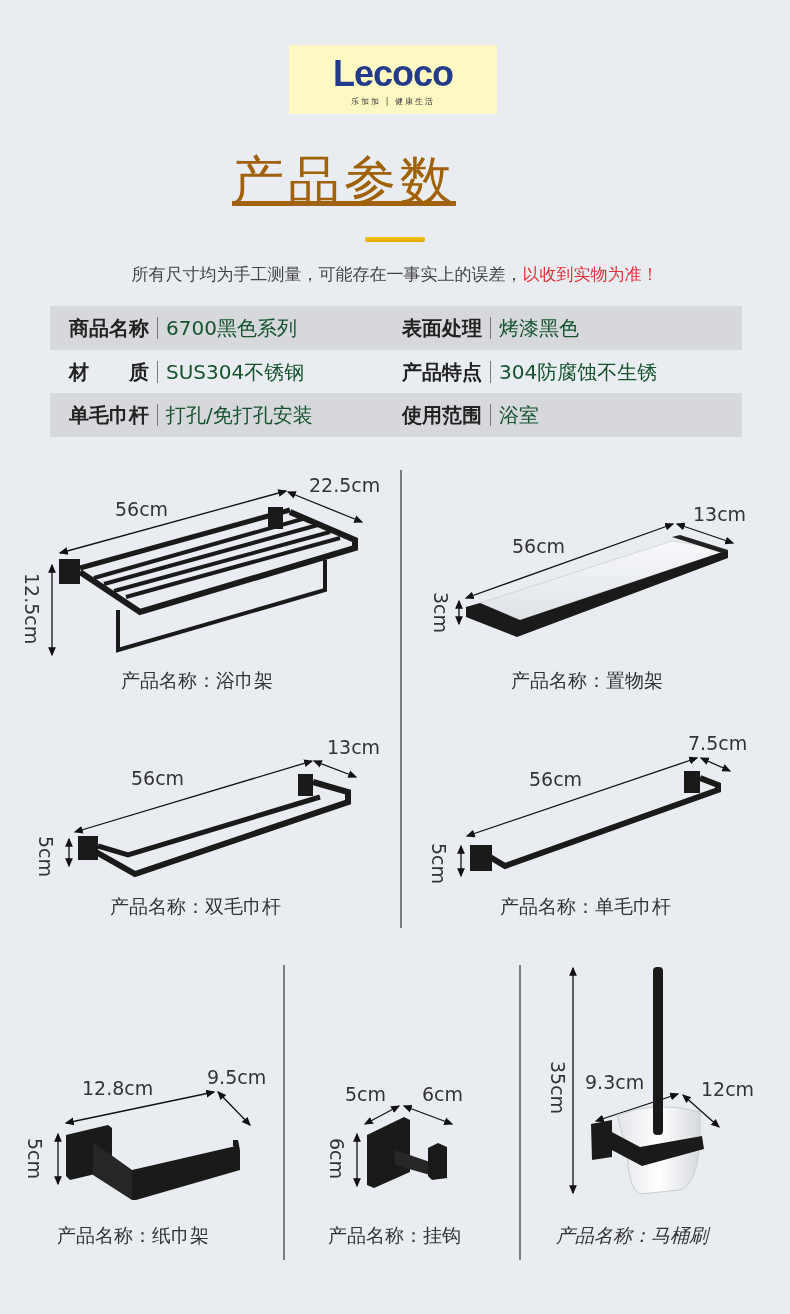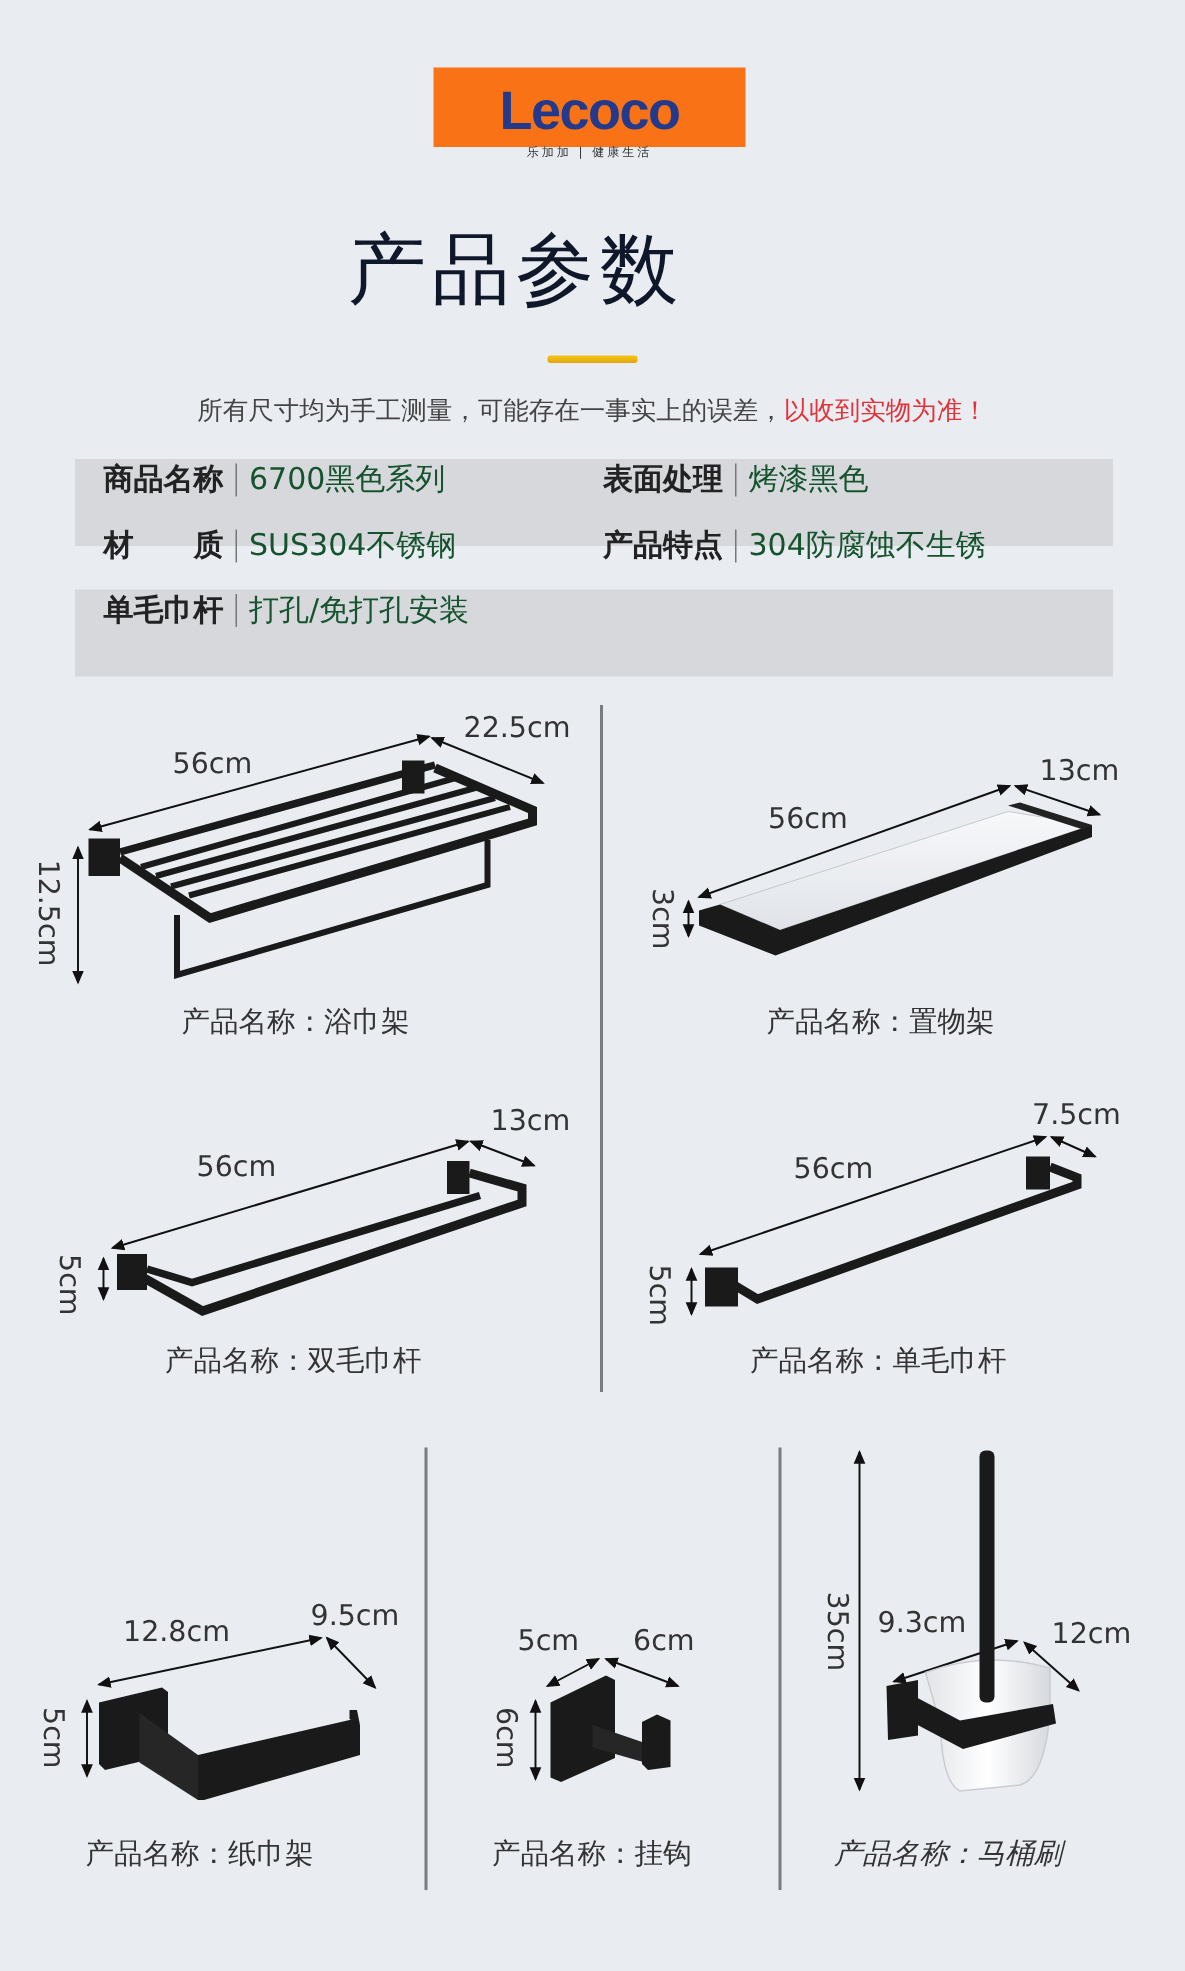--- a/index.html
+++ b/index.html
@@ -1,30 +1,30 @@
 <!DOCTYPE html>
 <html><head>
 <meta charset="utf-8">
 <style>
   * { margin: 0; padding: 0; box-sizing: border-box; }
   html, body { width: 790px; height: 1314px; background: #e9ecf0; overflow: hidden; }
   body { font-family: "DejaVu Sans", "Liberation Sans", sans-serif; color: #333; position: relative; }
   .abs { position: absolute; }
 
-  .logo { left: 289px; top: 45px; width: 208px; height: 53px; background: #f97316; }
+  .logo { left: 289px; top: 45px; width: 208px; height: 69px; background: #fef9c3; }
   .logo-word { position: absolute; left: 0; top: 9px; width: 100%; text-align: center; font-family: "Liberation Sans", sans-serif; font-weight: bold; font-size: 36px; color: #233a8c; letter-spacing: -1px; line-height: 40px; }
   .logo-tag { position: absolute; left: 0; top: 51px; width: 100%; text-align: center; font-size: 8px; color: #333; letter-spacing: 2px; }
 
-  .page-title { left: 0; top: 140px; width: 688px; text-align: center; font-size: 52px; color: #0f172a; letter-spacing: 4px; line-height: 80px; }
+  .page-title { left: 0; top: 140px; width: 688px; text-align: center; font-size: 52px; color: #a16207; letter-spacing: 4px; line-height: 80px; text-decoration: underline; }
   .title-bar { left: 365px; top: 237px; width: 60px; height: 5px; background: linear-gradient(#f2c419, #e3a60a); border-radius: 2px; }
 
   .notice { left: 0; top: 259px; width: 790px; text-align: center; font-size: 17px; color: #444; line-height: 30px; }
   .notice .red { color: #e2333b; }
 
-  .spec-row { left: 50px; width: 692px; height: 58px; display: flex; align-items: flex-start; font-size: 20px; }
+  .spec-row { left: 50px; width: 692px; height: 44px; display: flex; align-items: center; font-size: 20px; }
   .spec-row.gray { background: #d6d8dc; }
   .spec-cell { display: flex; align-items: center; width: 352px; padding-left: 19px; }
   .spec-cell + .spec-cell { width: 340px; padding-left: 0; }
   .spec-label { font-weight: bold; color: #222; }
   .spec-sep { display: inline-block; width: 1px; height: 22px; background: #777; margin: 0 8px; }
   .spec-value { color: #14532d; }
 
   .divider { background: #7a7c80; width: 2px; }
 
   .dim { font-size: 19px; color: #333; white-space: nowrap; }
@@ -70,20 +70,25 @@
     <span class="spec-label">产品特点</span>
     <span class="spec-sep"></span>
     <span class="spec-value">304防腐蚀不生锈</span>
   </div>
 </div>
 <div class="abs spec-row gray" style="top:393px">
   <div class="spec-cell">
     <span class="spec-label">单毛巾杆</span>
     <span class="spec-sep"></span>
     <span class="spec-value">打孔/免打孔安装</span>
+  </div>
+  <div class="spec-cell">
+    <span class="spec-label">使用范围</span>
+    <span class="spec-sep"></span>
+    <span class="spec-value">浴室</span>
   </div>
 </div>
 
 <div class="abs divider" style="left:400px; top:470px; height:458px;"></div>
 <div class="abs divider" style="left:283px; top:965px; height:295px;"></div>
 <div class="abs divider" style="left:519px; top:965px; height:295px;"></div>
 
 <svg width="790" height="1314" viewBox="0 0 790 1314">
   <defs>
     <marker id="ah" markerWidth="8" markerHeight="8" refX="6" refY="4" orient="auto-start-reverse">

